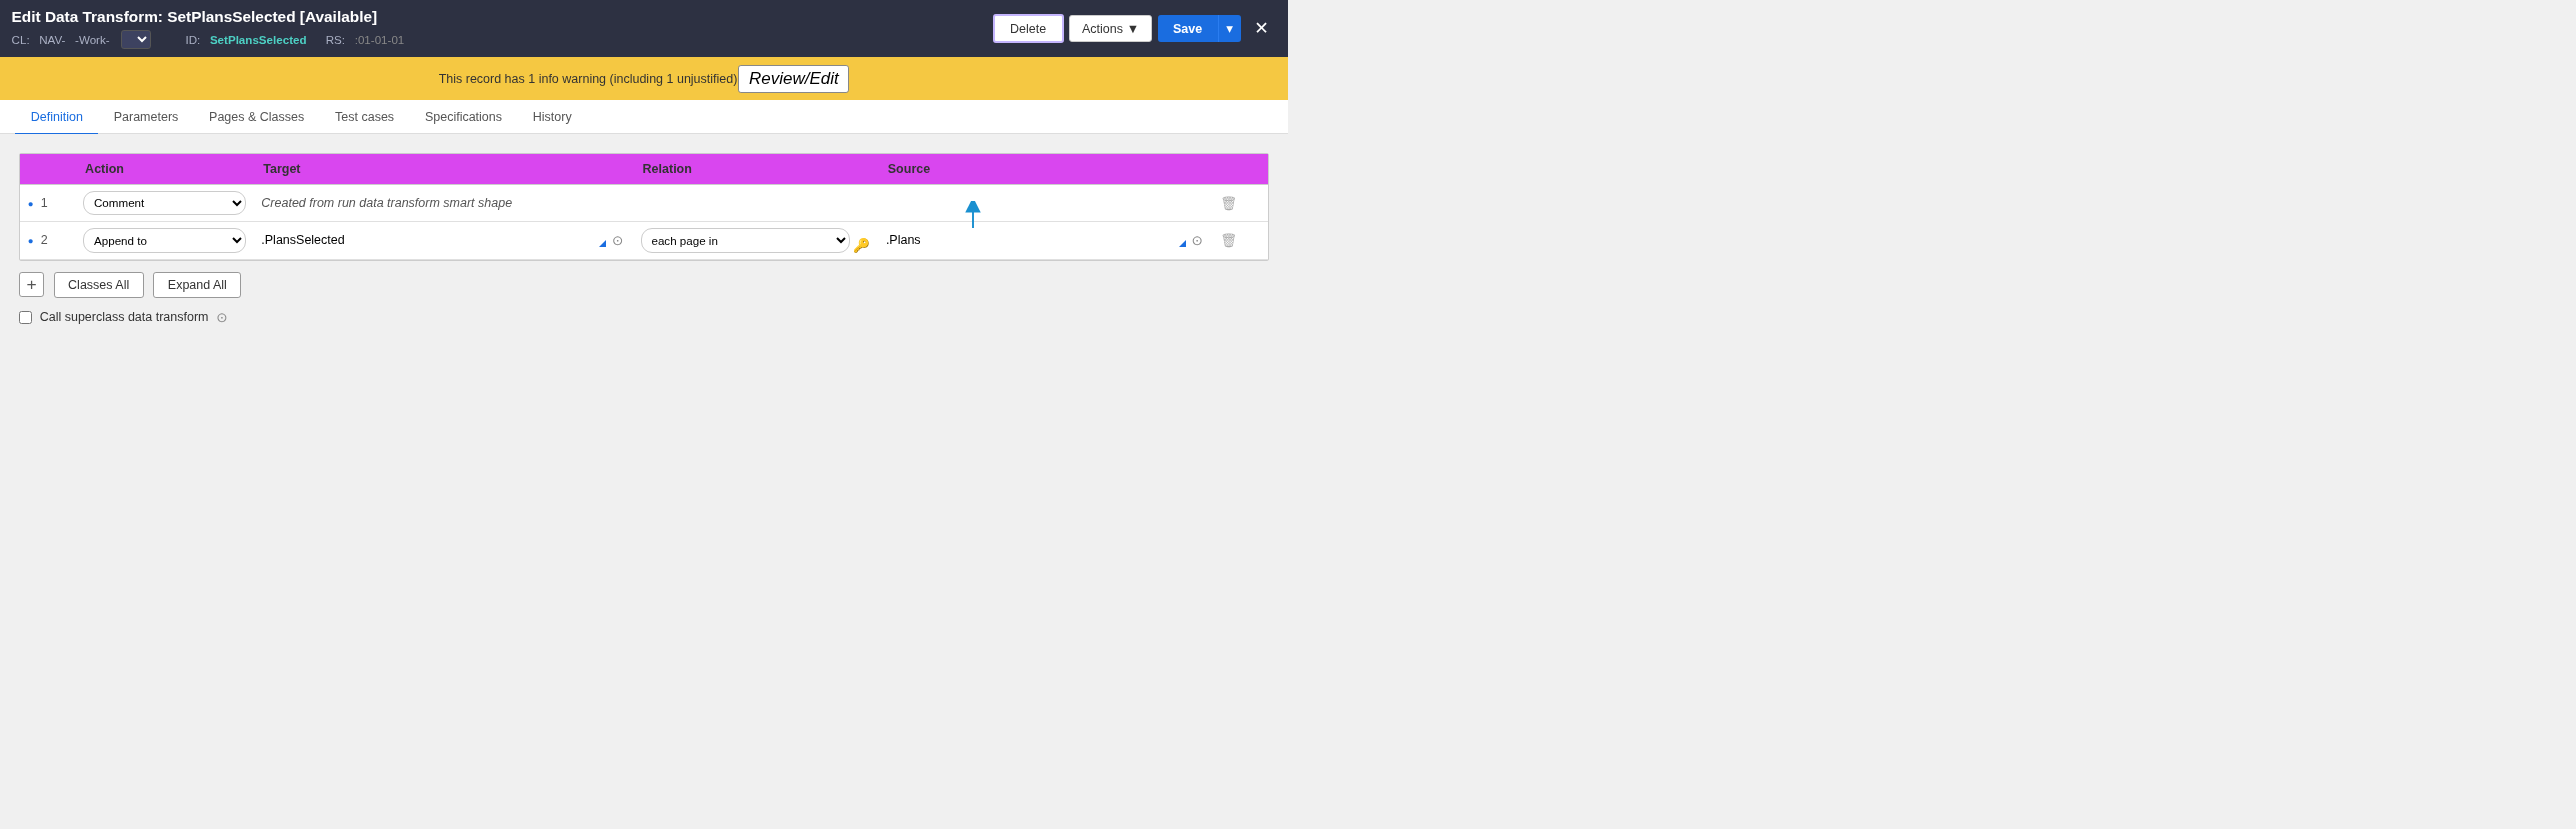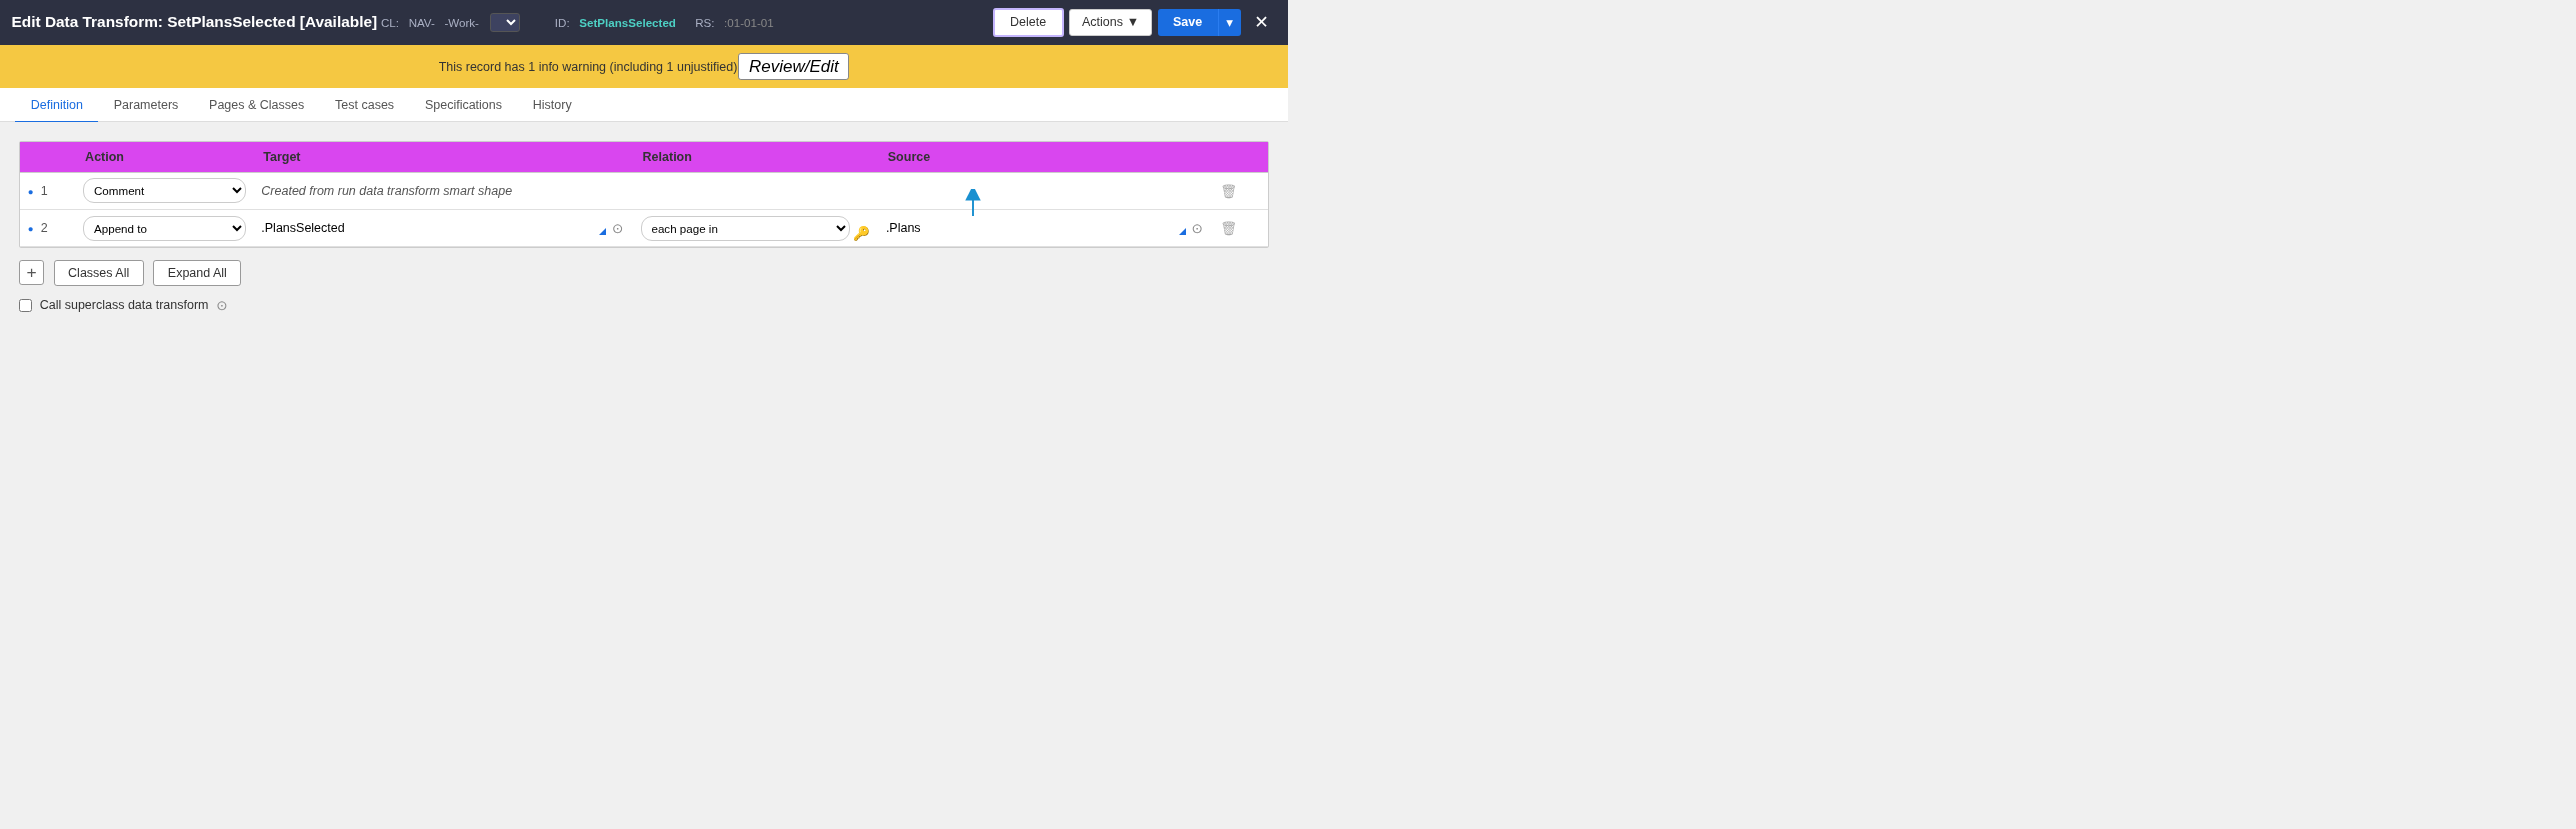--- a/index.html
+++ b/index.html
@@ -8,21 +8,21 @@
     
     .header {
       background: #2d3142;
       color: white;
       padding: 7.7px 11.6px;
       display: flex;
       align-items: center;
       justify-content: space-between;
       min-height: 42px;
     }
-    .header-left { display: flex; gap: 3.9px; }
+    .header-left { display: flex; flex-direction: column; gap: 3.9px; }
     .header-title { font-size: 15.4px; font-weight: bold; color: white; }
     .header-meta { display: flex; align-items: center; gap: 9.6px; font-size: 11.6px; color: #aab0c4; }
     .header-meta .label { color: #aab0c4; }
     .header-meta select { background: #3d4260; color: white; border: 1px solid #555; border-radius: 2.9px; padding: 1.9px 3.9px; font-size: 10.6px; }
     .header-right { display: flex; align-items: center; gap: 5.8px; }
     .btn-delete {
       background: white; color: #333; border: 2px solid #c4b5fd; padding: 5.8px 15.4px;
       border-radius: 2.9px; cursor: pointer; font-size: 12.5px; font-weight: 500;
     }
     .btn-actions {

